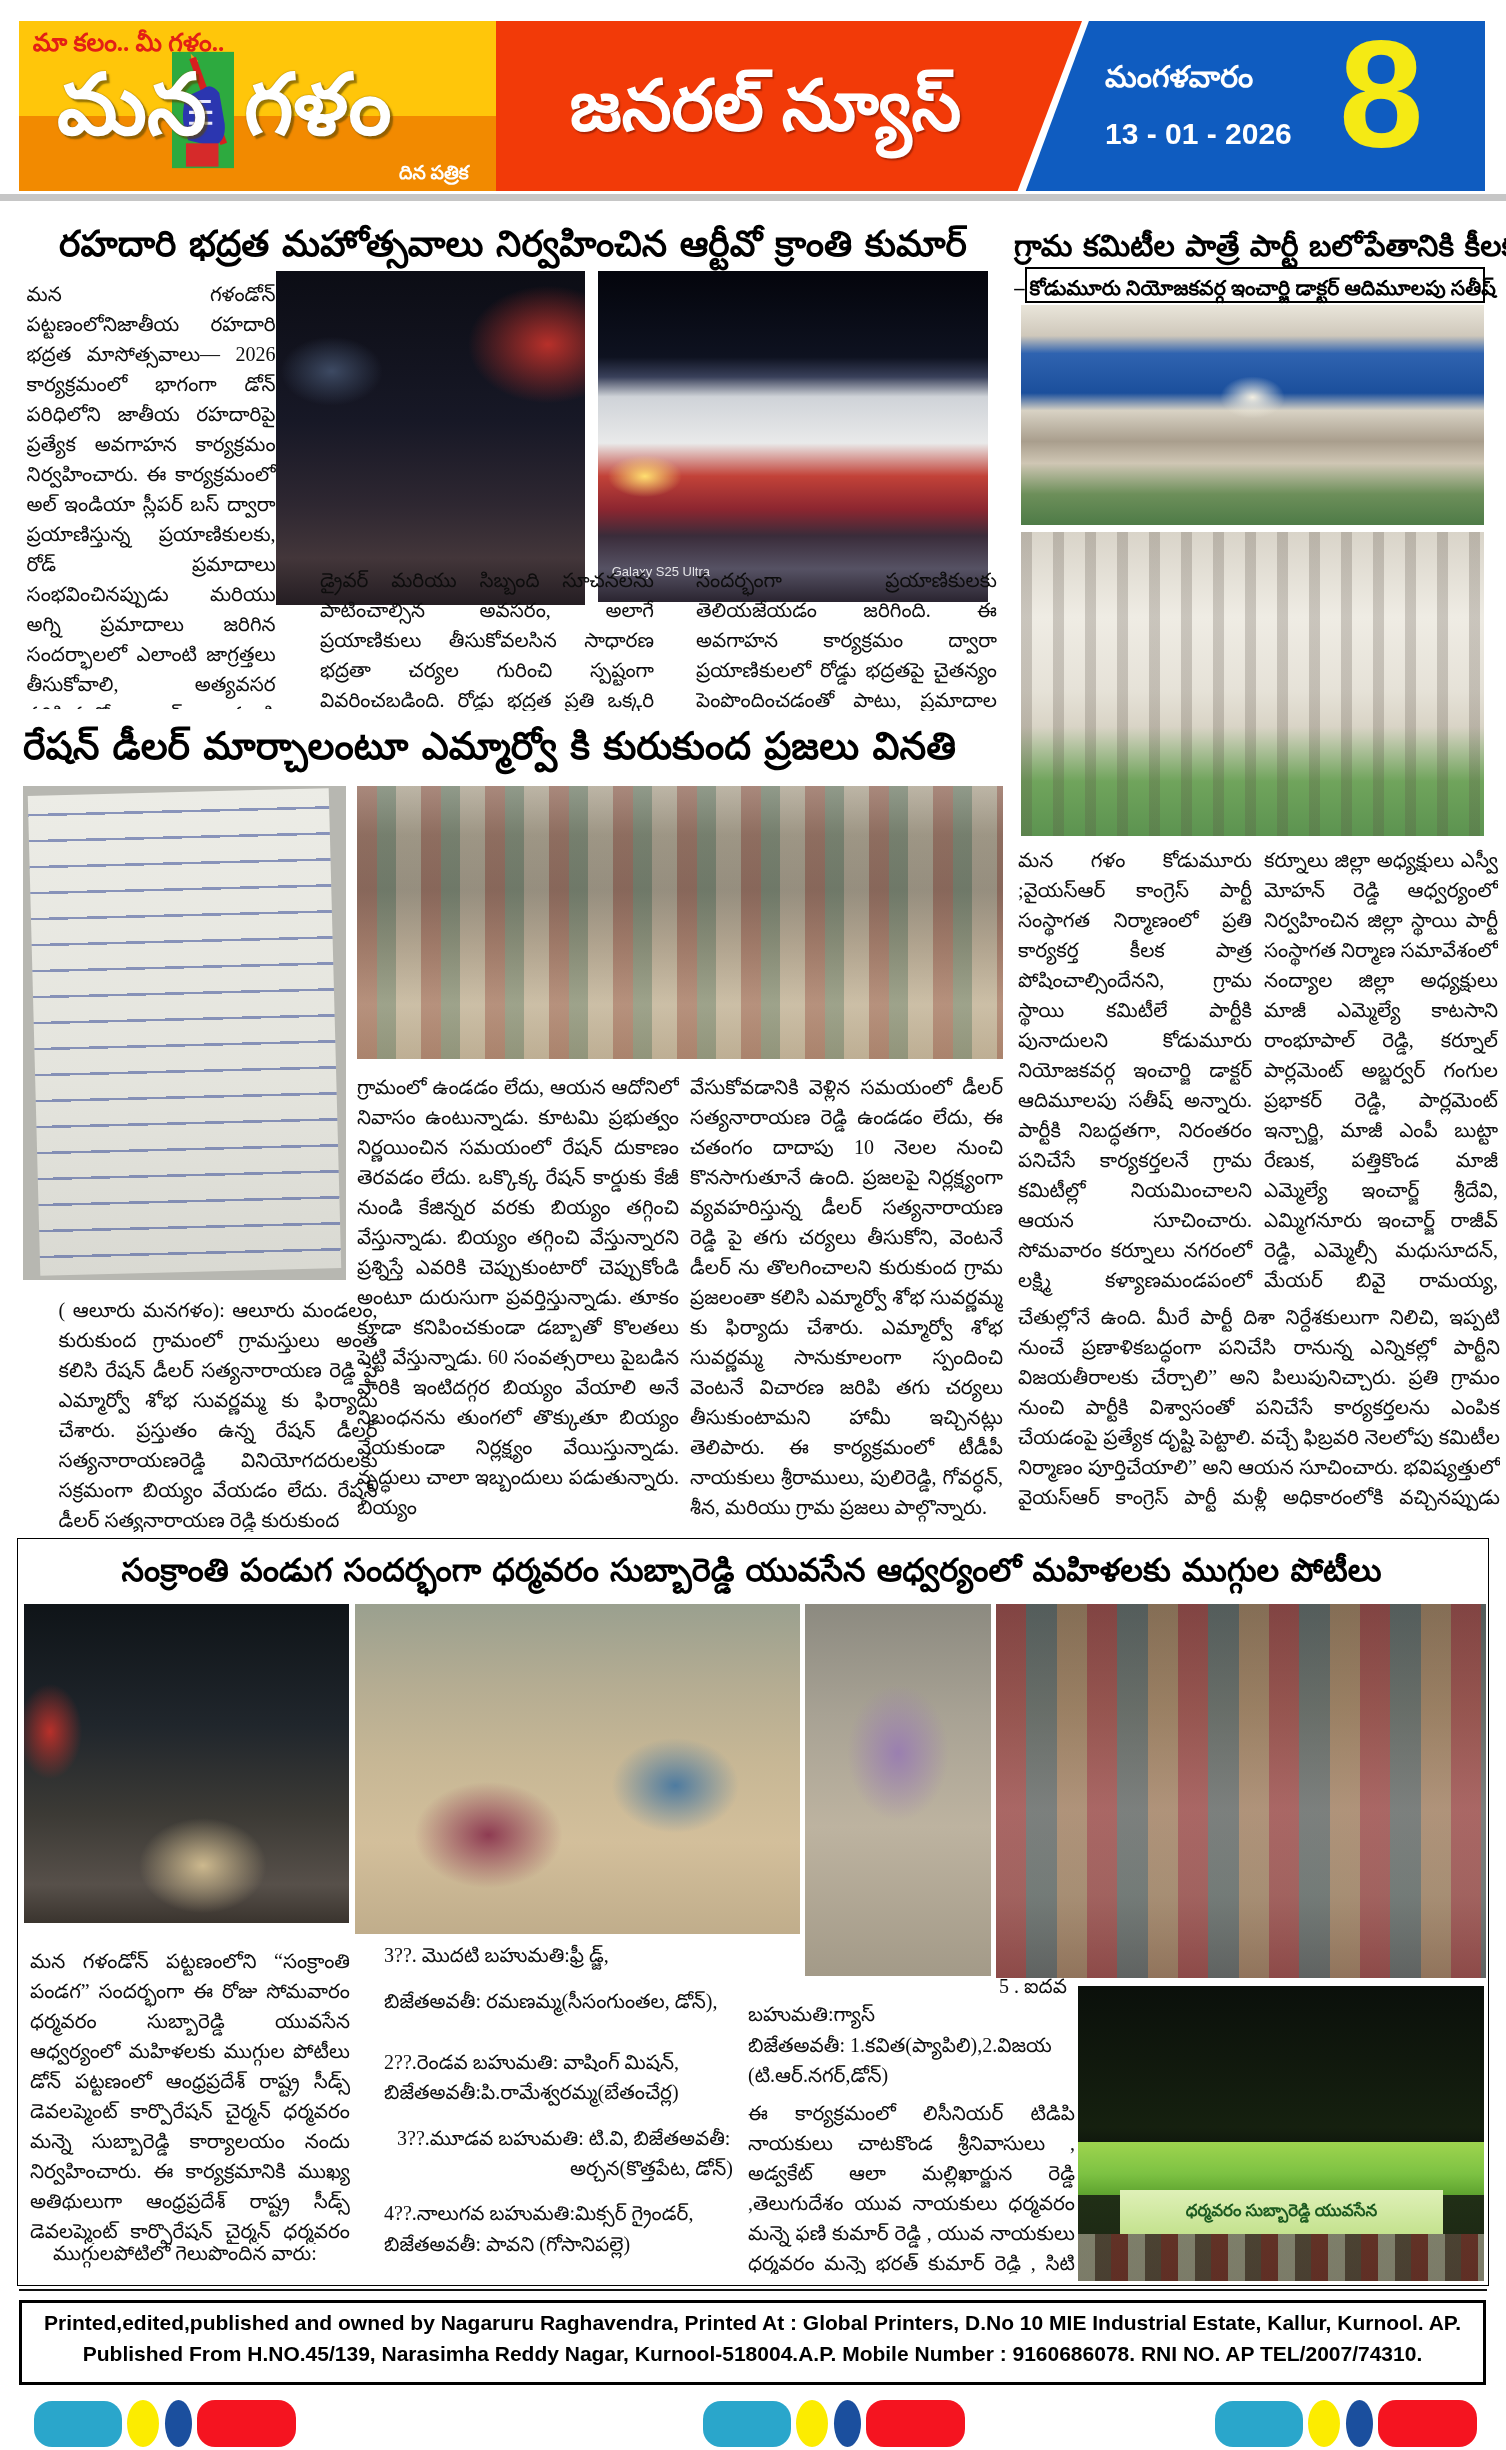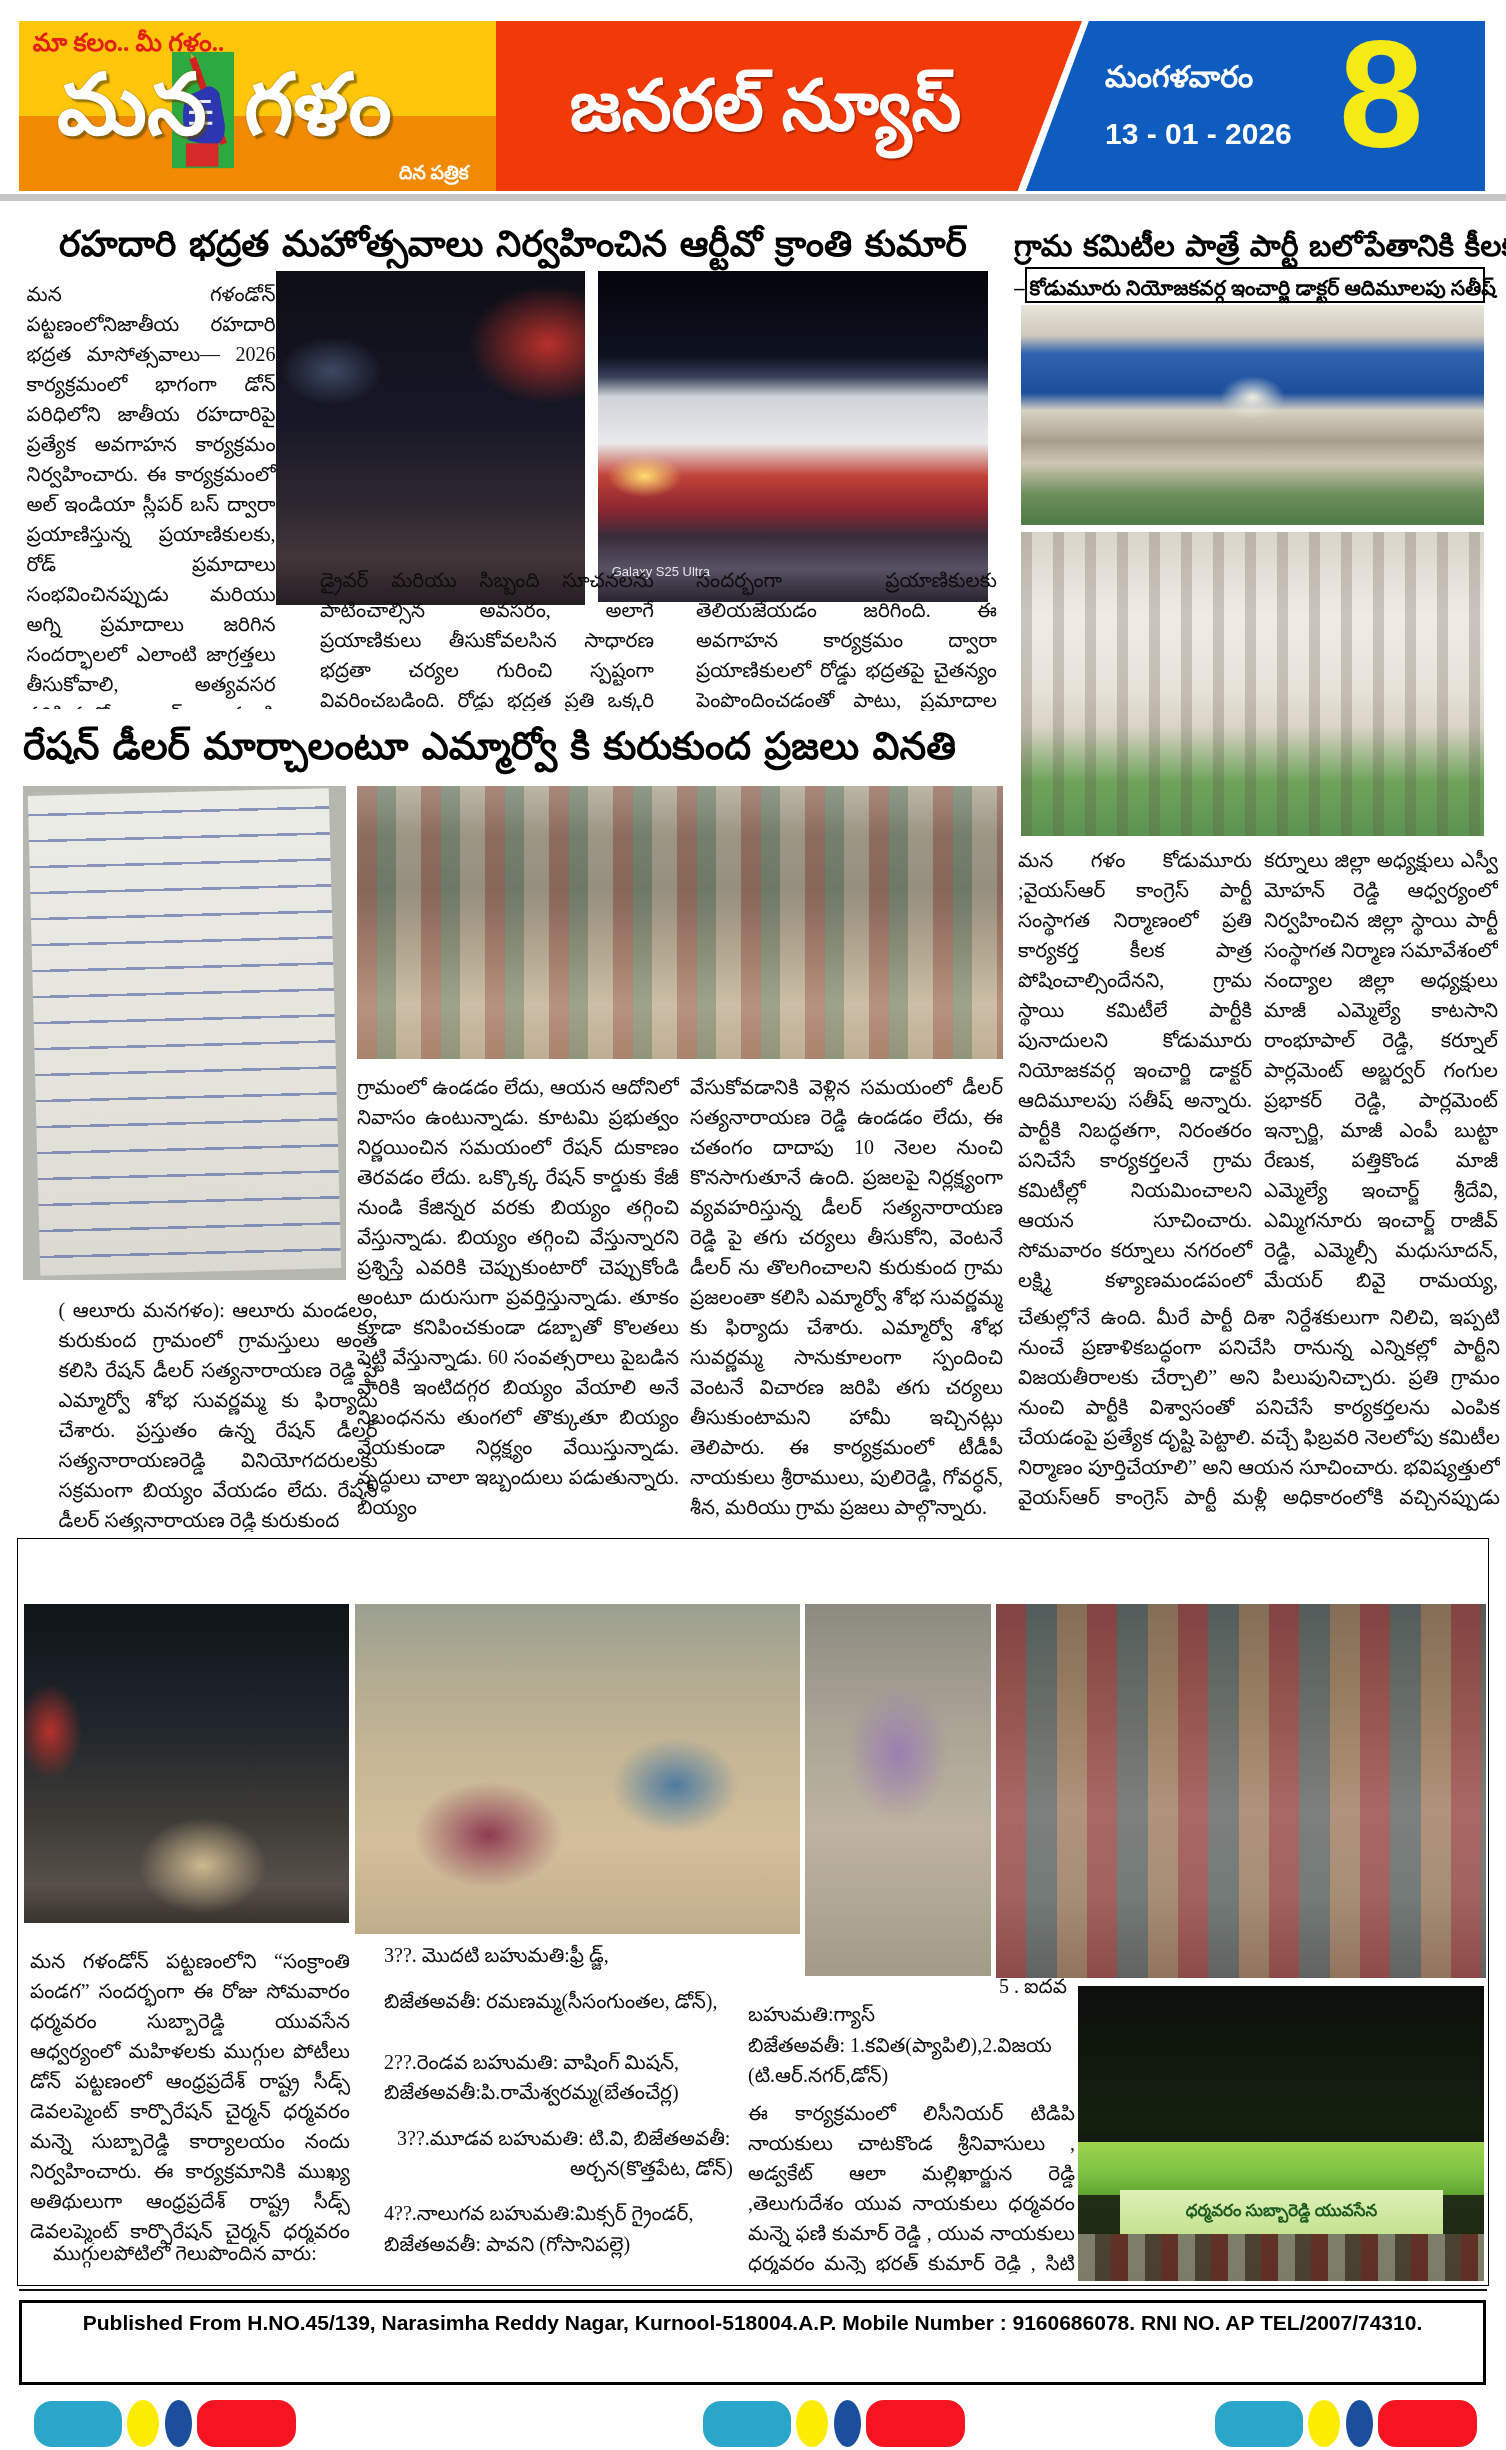--- a/index.html
+++ b/index.html
@@ -95,20 +95,21 @@
   <div class="photo" style="left:357px;top:786px;width:646px;height:273px;background:
          repeating-linear-gradient(90deg,rgba(140,60,50,.35) 0 20px,rgba(70,110,90,.35) 20px 39px,rgba(200,190,170,.25) 39px 64px),
          linear-gradient(180deg,#b9b2a4 0%,#8f8878 18%,#857e70 38%,#a89a85 58%,#cdbfa5 80%,#baa98c 100%);"></div>
 
   <div class="body-text" style="left:26.6px;top:1295px;width:319px;height:237px;margin-left:32px;">( ఆలూరు మనగళం): ఆలూరు మండలం, కురుకుంద గ్రామంలో గ్రామస్తులు అంత కలిసి రేషన్ డీలర్ సత్యనారాయణ రెడ్డి పై ఎమ్మార్వో శోభ సువర్ణమ్మ కు ఫిర్యాదు చేశారు. ప్రస్తుతం ఉన్న రేషన్ డీలర్ సత్యనారాయణరెడ్డి వినియోగదరులకు సక్రమంగా బియ్యం వేయడం లేదు. రేషన్ డీలర్ సత్యనారాయణ రెడ్డి కురుకుంద</div>
   <div class="body-text" style="left:357px;top:1072px;width:322px;height:459px;">గ్రామంలో ఉండడం లేదు, ఆయన ఆదోనిలో నివాసం ఉంటున్నాడు. కూటమి ప్రభుత్వం నిర్ణయించిన సమయంలో రేషన్ దుకాణం తెరవడం లేదు. ఒక్కొక్క రేషన్ కార్డుకు కేజీ నుండి కేజిన్నర వరకు బియ్యం తగ్గించి వేస్తున్నాడు. బియ్యం తగ్గించి వేస్తున్నారని ప్రశ్నిస్తే ఎవరికి చెప్పుకుంటారో చెప్పుకోండి అంటూ దురుసుగా ప్రవర్తిస్తున్నాడు. తూకం కూడా కనిపించకుండా డబ్బాతో కొలతలు పెట్టి వేస్తున్నాడు. 60 సంవత్సరాలు పైబడిన వారికి ఇంటిదగ్గర బియ్యం వేయాలి అనే నిబంధనను తుంగలో తొక్కుతూ బియ్యం వేయకుండా నిర్లక్ష్యం వేయిస్తున్నాడు. వృద్ధులు చాలా ఇబ్బందులు పడుతున్నారు. బియ్యం</div>
   <div class="body-text" style="left:690px;top:1072px;width:313px;height:459px;">వేసుకోవడానికి వెళ్లిన సమయంలో డీలర్ సత్యనారాయణ రెడ్డి ఉండడం లేదు, ఈ చతంగం దాదాపు 10 నెలల నుంచి కొనసాగుతూనే ఉంది. ప్రజలపై నిర్లక్ష్యంగా వ్యవహరిస్తున్న డీలర్ సత్యనారాయణ రెడ్డి పై తగు చర్యలు తీసుకోని, వెంటనే డీలర్ ను తొలగించాలని కురుకుంద గ్రామ ప్రజలంతా కలిసి ఎమ్మార్వో శోభ సువర్ణమ్మ కు ఫిర్యాదు చేశారు. ఎమ్మార్వో శోభ సువర్ణమ్మ సానుకూలంగా స్పందించి వెంటనే విచారణ జరిపి తగు చర్యలు తీసుకుంటామని హామీ ఇచ్చినట్లు తెలిపారు. ఈ కార్యక్రమంలో టీడీపీ నాయకులు శ్రీరాములు, పులిరెడ్డి, గోవర్ధన్, శీన, మరియు గ్రామ ప్రజలు పాల్గొన్నారు.</div>
 
   <div class="abs" style="left:16.7px;top:1538px;width:1470px;height:746px;border:1.5px solid #000;"></div>
 
+  <div class="headline" style="left:30px;top:1551px;width:1443px;font-size:32px;">సంక్రాంతి పండుగ సందర్భంగా ధర్మవరం సుబ్బారెడ్డి యువసేన ఆధ్వర్యంలో మహిళలకు ముగ్గుల పోటీలు</div>
 
   <div class="photo" style="left:24px;top:1604px;width:325px;height:319px;background:
          radial-gradient(91px 68px at 55% 82%,#cdb98e 0%,rgba(180,150,100,0) 70%),
          radial-gradient(46px 68px at 8% 40%,#b8302a 0%,rgba(150,40,30,0) 70%),
          linear-gradient(180deg,#0f1418 0%,#20262c 38%,#3c3a35 66%,#57504a 88%,#3a342e 100%);"></div>
   <div class="photo" style="left:355px;top:1604px;width:445px;height:330px;background:
          radial-gradient(106px 76px at 30% 70%,#8e3b52 0%,rgba(140,60,80,0) 70%),
          radial-gradient(91px 68px at 72% 55%,#4e7ba0 0%,rgba(70,110,150,0) 70%),
          linear-gradient(180deg,#9aa08f 0%,#b4ac92 24%,#c7b795 48%,#d3bf9b 72%,#c0ad8b 100%);"></div>
   <div class="photo" style="left:805px;top:1604px;width:186px;height:372px;background:
@@ -144,20 +145,21 @@
     <div class="abs" style="left:42px;top:204px;width:323px;height:44px;background:linear-gradient(180deg,#dff0b8 0%,#c4e28e 100%);display:flex;align-items:center;justify-content:center;">
       <span style="font-size:16.7px;font-weight:bold;color:#1c5a20;white-space:nowrap;">ధర్మవరం సుబ్బారెడ్డి యువసేన</span>
     </div>
     <div class="abs" style="left:0;bottom:0;width:406px;height:47px;background:
            repeating-linear-gradient(90deg,rgba(220,210,190,.5) 0 16.7px,rgba(120,90,80,.5) 16.7px 33px,rgba(180,60,60,.45) 33px 50px);"></div>
   </div>
 
   <div class="abs" style="left:19px;top:2289px;width:1468px;height:2.3px;background:#111;"></div>
 
   <div class="abs" style="left:19px;top:2300px;width:1461px;height:79px;border:3.8px solid #000;font-family:'Liberation Sans',sans-serif;">
+    <div style="margin-top:7.6px;text-align:center;font-size:21px;font-weight:bold;color:#000;">Printed,edited,published and owned by Nagaruru Raghavendra, Printed At : Global Printers, D.No 10 MIE Industrial Estate, Kallur, Kurnool. AP.</div>
     <div style="margin-top:7.6px;text-align:center;font-size:21px;font-weight:bold;color:#000;">Published From H.NO.45/139, Narasimha Reddy Nagar, Kurnool-518004.A.P. Mobile Number : 9160686078. RNI NO. AP TEL/2007/74310.</div>
   </div>
 
   <div class="ribbon" style="left:34px;top:2400px;">
     <div class="r-teal"></div>
     <div class="r-yellow"></div>
     <div class="r-navy"></div>
     <div class="r-red"></div>
   </div>
   <div class="ribbon" style="left:703px;top:2400px;">

